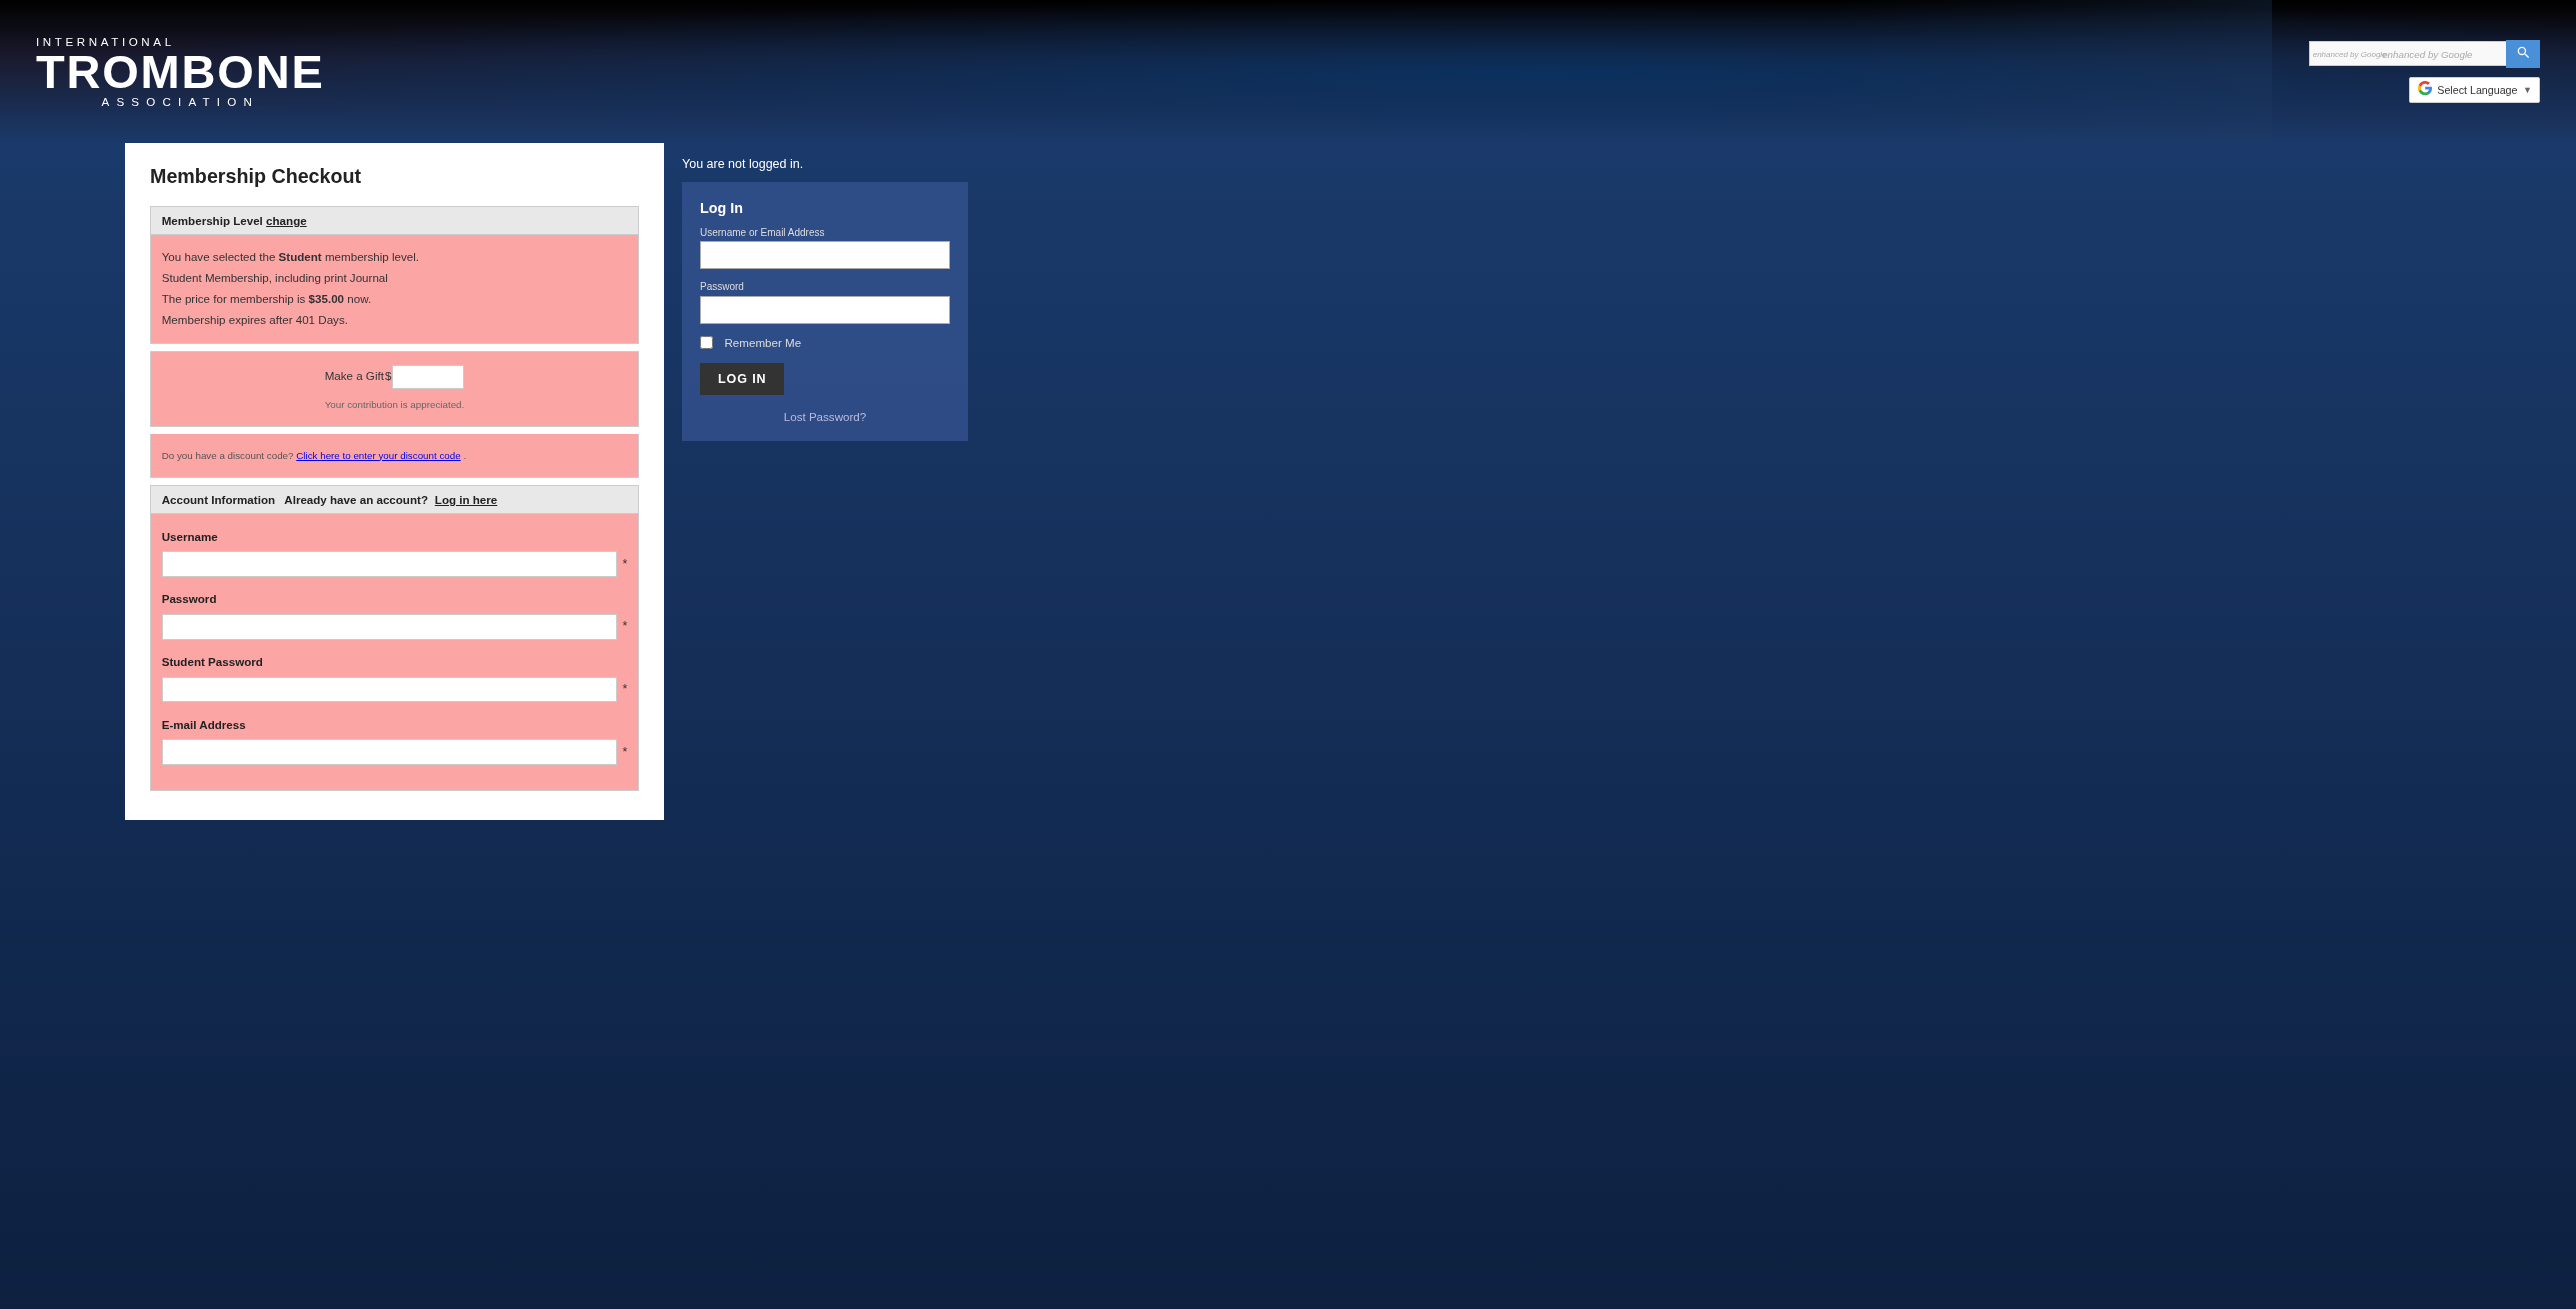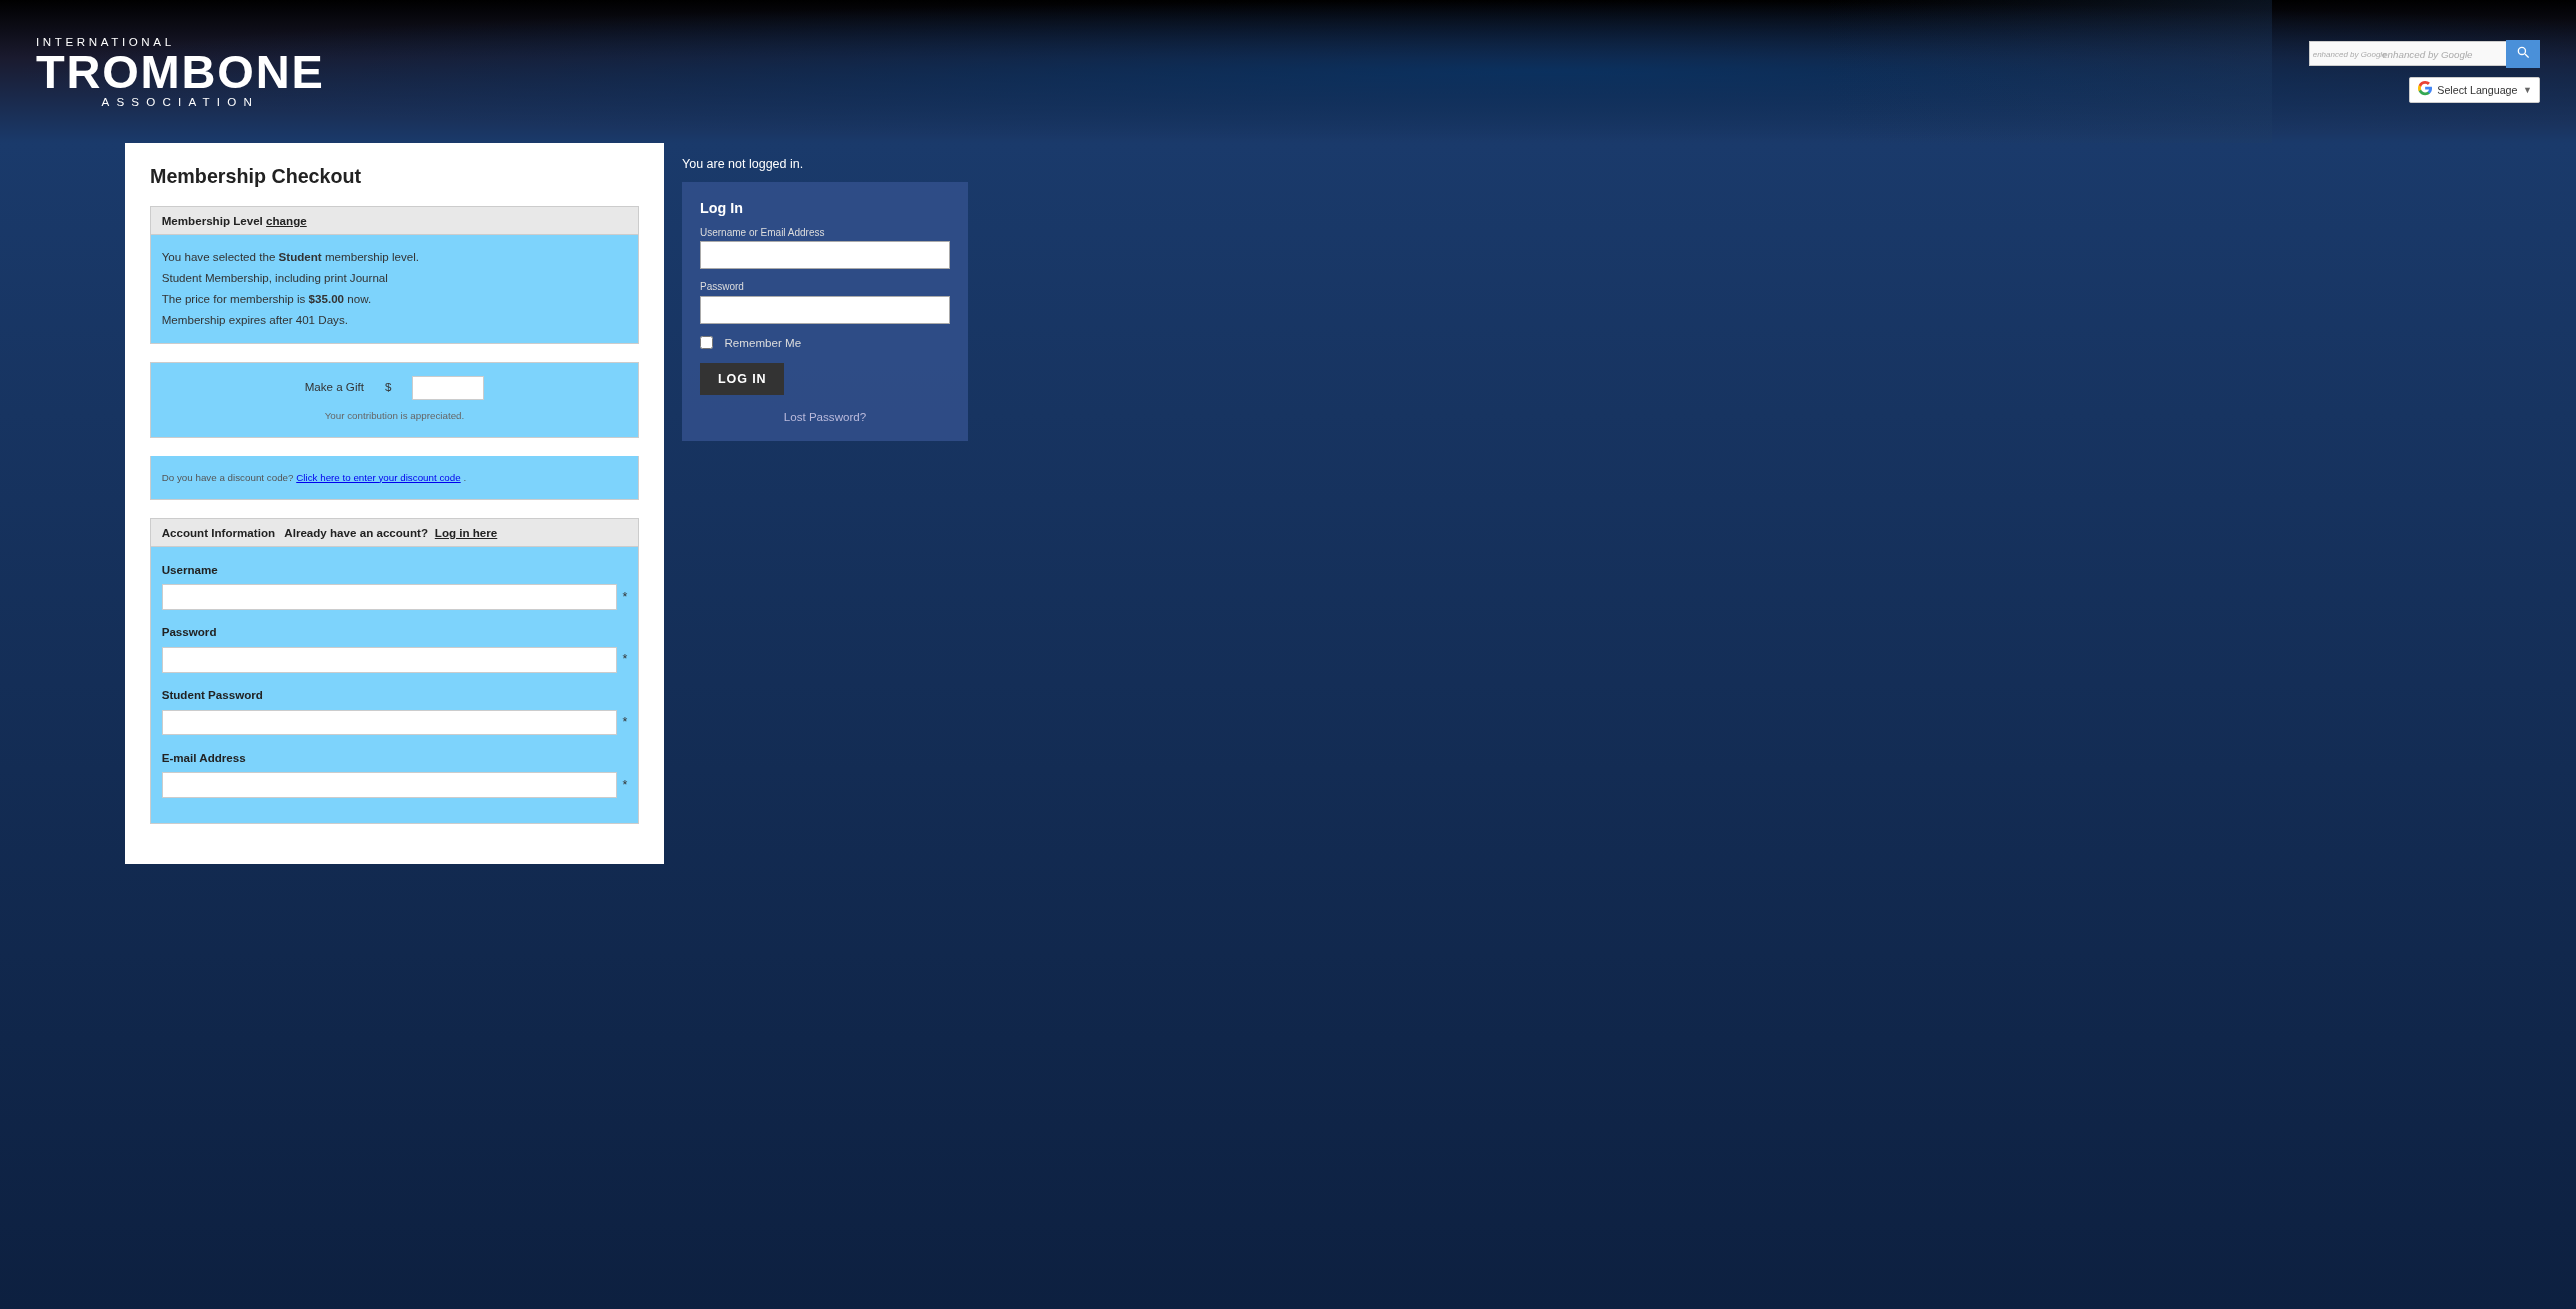--- a/index.html
+++ b/index.html
@@ -174,37 +174,37 @@
     }
     .section-header a {
       color: #222;
       text-decoration: underline;
     }
 
     .section-body {
       border: 0.9px solid #ccc;
       border-top: none;
       padding: 12.5px 10.7px;
-      margin-bottom: 18px;
-      background: #7dd3fc;
+      margin-bottom: 7px;
+      background: #fca5a5;
       font-size: 11.6px;
       color: #333;
       line-height: 1.8;
     }
 
     .membership-text b {
       font-weight: bold;
     }
 
     
     .gift-row {
       display: flex;
       align-items: center;
       justify-content: center;
-      gap: 21px;
+      gap: 1px;
       margin-bottom: 7.2px;
     }
     .gift-label { font-size: 11.6px; color: #333; }
     .gift-currency { font-size: 11.6px; color: #333; }
     .gift-input {
       width: 72px;
       border: 0.9px solid #ccc;
       padding: 4.5px 7.2px;
       font-size: 11.6px;
     }

